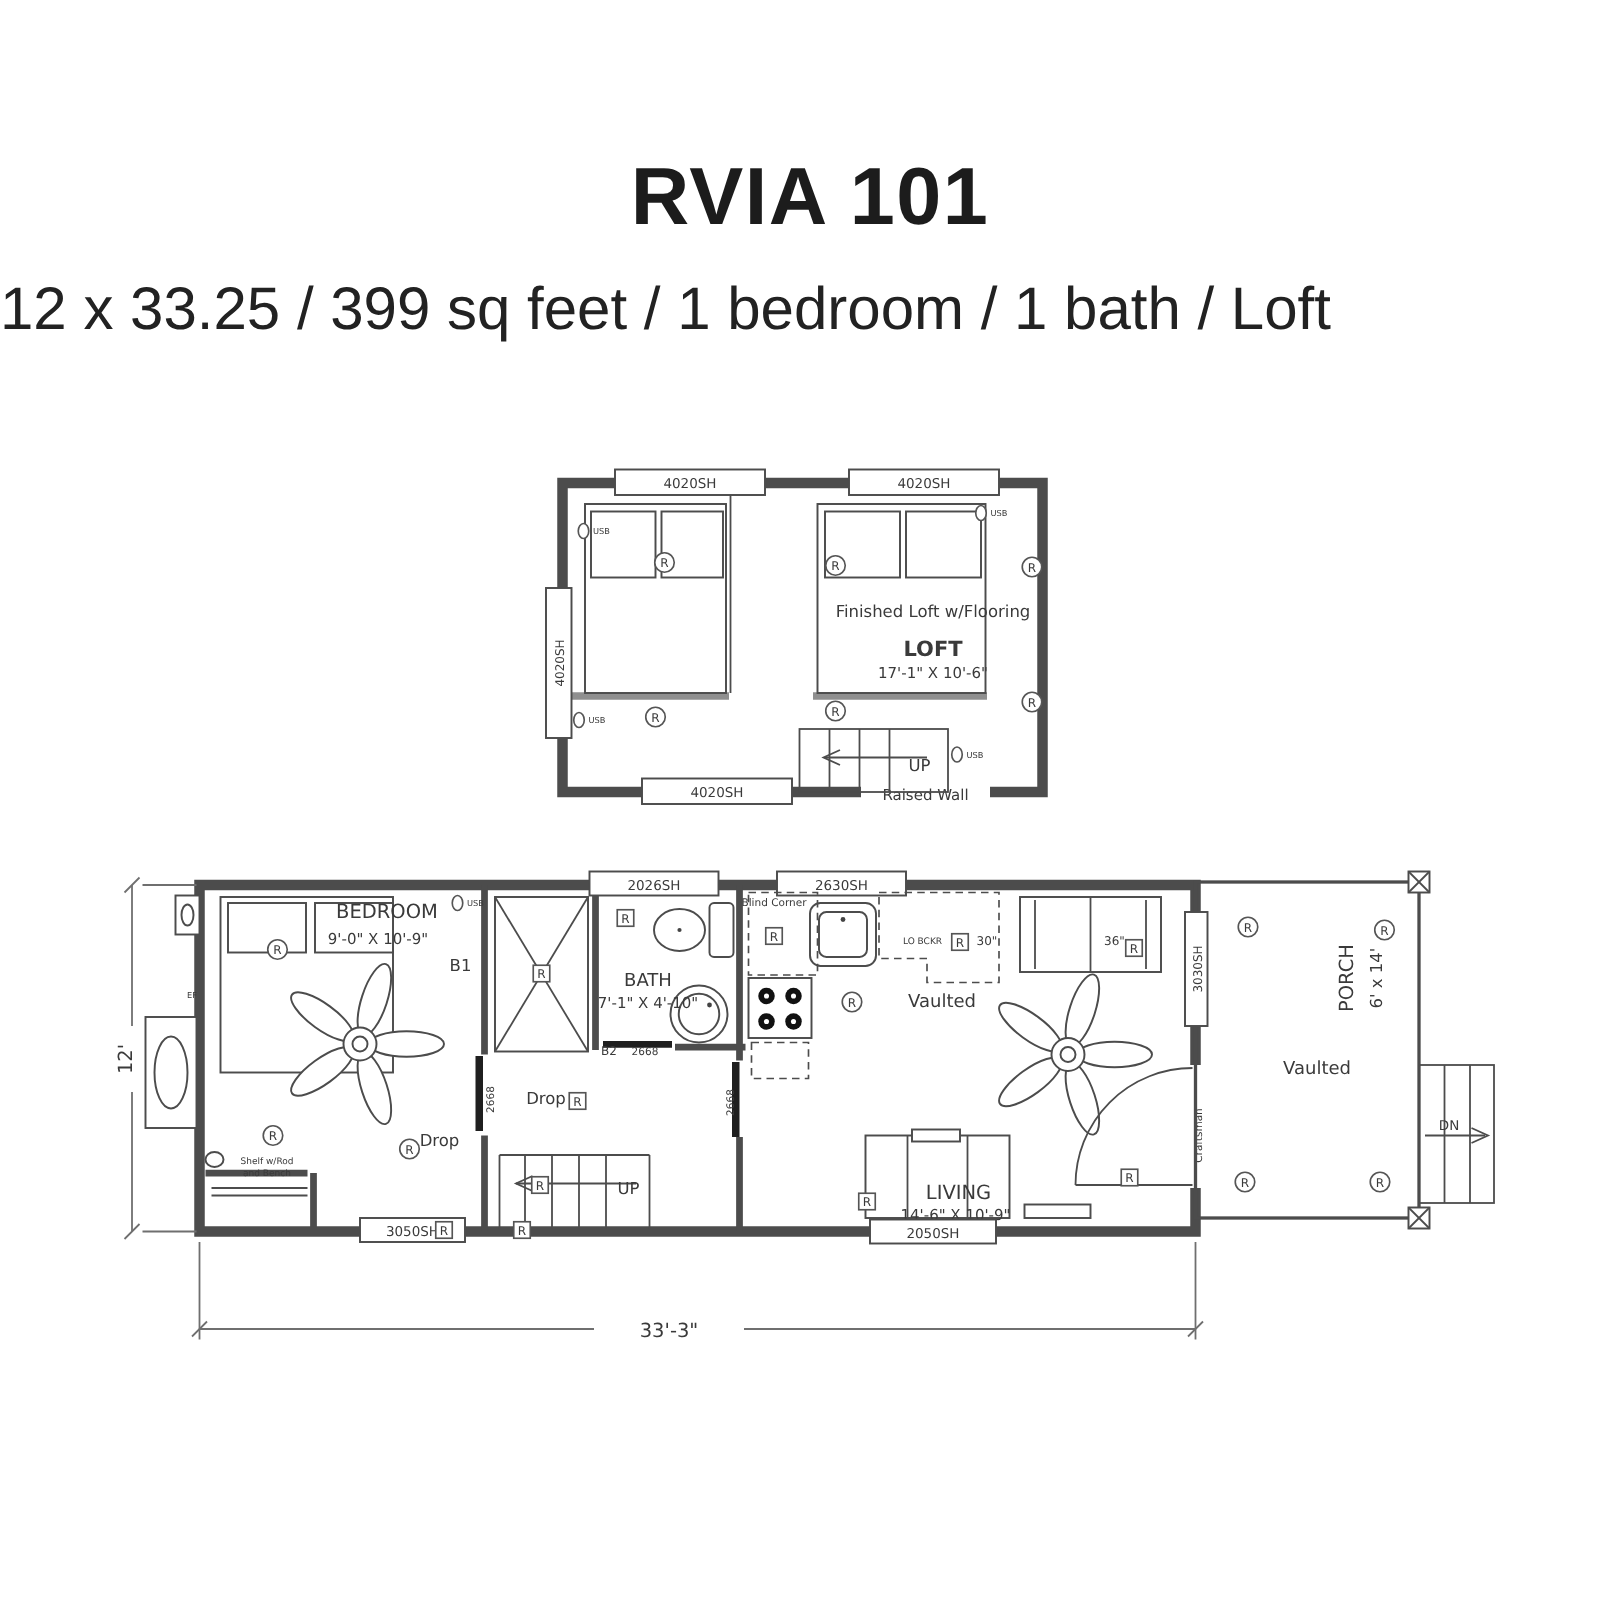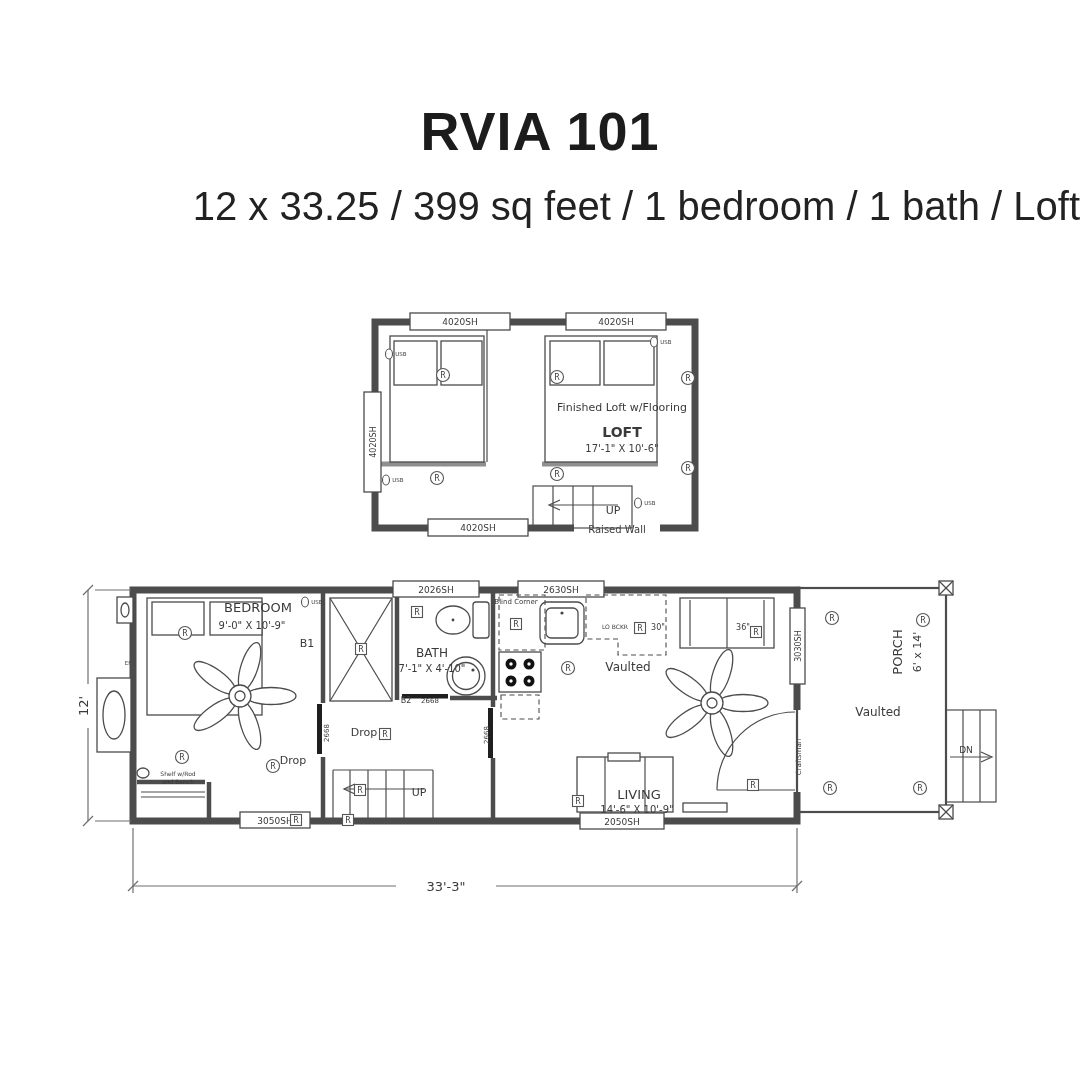--- a/index.html
+++ b/index.html
@@ -1,20 +1,20 @@
 <!DOCTYPE html>
 <html><head>
 <meta charset="utf-8">
 <style>
   html,body{margin:0;padding:0;background:#ffffff;}
   .canvas{position:relative;width:1080px;height:1080px;background:#fff;overflow:hidden;
           font-family:"Liberation Sans",sans-serif;}
   .title{position:absolute;top:100px;left:0;width:1080px;text-align:center;
          font-size:54px;font-weight:800;letter-spacing:1px;color:#1c1c1c;}
-  .subtitle{position:absolute;top:184px;left:0;width:1080px;text-align:right;
+  .subtitle{position:absolute;top:184px;left:0;width:1080px;text-align:left;
             font-size:40px;font-weight:400;color:#222;}
   svg{position:absolute;left:0;top:0;}
   
   .w7{stroke:#4c4c4c;stroke-width:7;fill:none;}
   .w5{stroke:#4c4c4c;stroke-width:4.5;fill:none;}
   .w2{stroke:#4c4c4c;stroke-width:2.2;fill:none;}
   .ln{stroke:#4c4c4c;stroke-width:1.2;fill:none;}
   .fx{stroke:#4c4c4c;stroke-width:1.3;fill:#fff;}
   .wb{stroke:#4c4c4c;stroke-width:1.3;fill:#fff;}
   .dash{stroke:#4c4c4c;stroke-width:1.1;fill:none;stroke-dasharray:5 3.5;}

